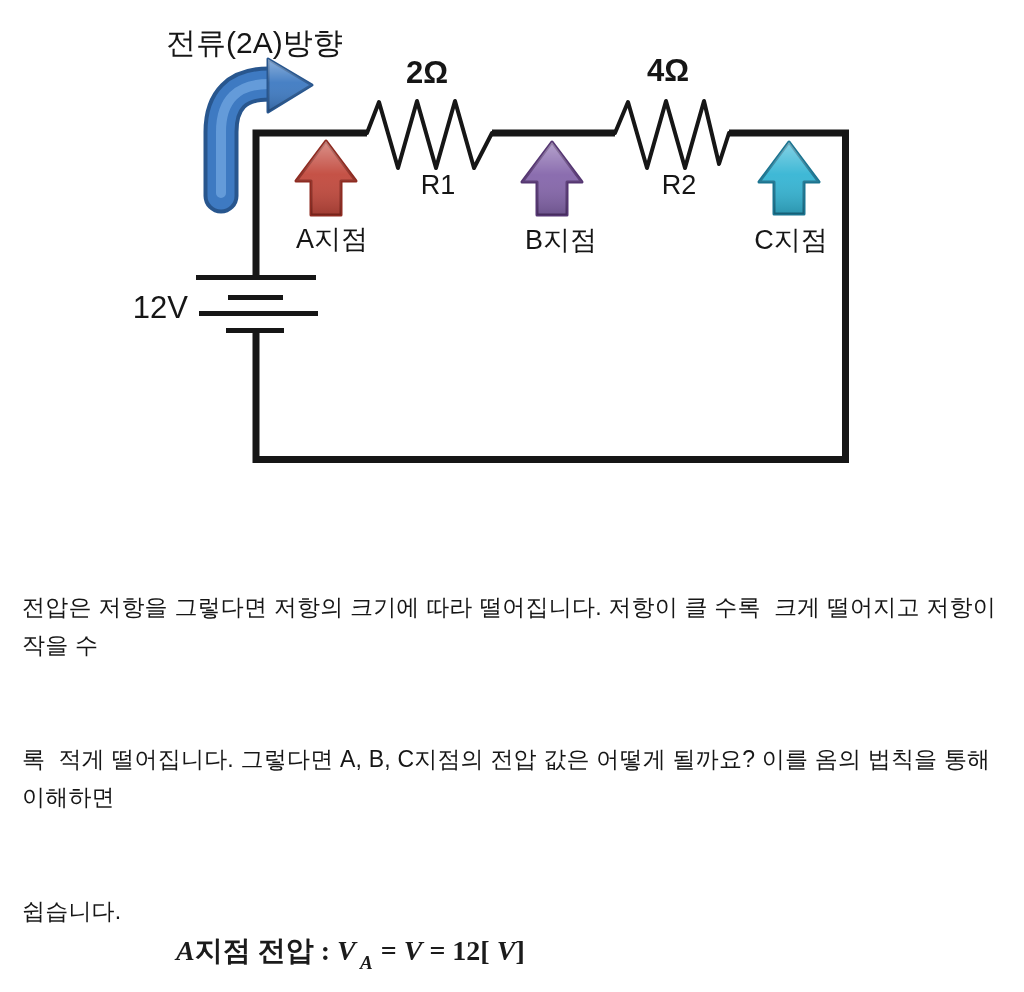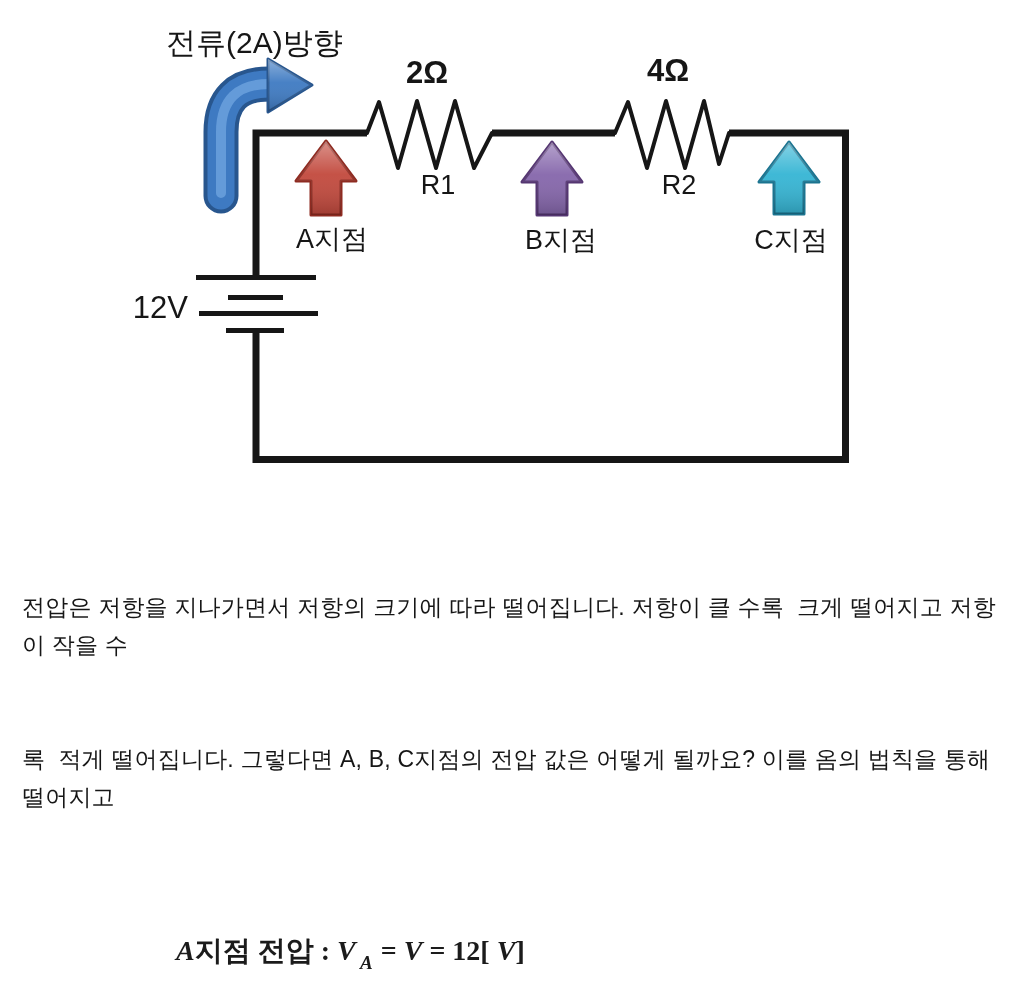--- a/index.html
+++ b/index.html
@@ -98,22 +98,23 @@
 
       <g>
         <polygon class="pt-arrow pt-c" points="789,142 819,182 804,182 804,214 774,214 774,182 759,182"></polygon>
         <polygon class="bevel" fill="url(#bevelV)" points="789,142 819,182 804,182 804,214 774,214 774,182 759,182"></polygon>
       </g>
       <text class="lbl-kr" x="791" y="249" text-anchor="middle">C지점</text>
     </svg>
   </div>
 
   <div class="para">
-    <div class="pline">전압은 저항을 지나가면서 저항의 크기에 따라 떨어집니다. 저항이 클 수록  크게 떨어지고 저항이 작을 수</div>
-    <div class="pline">록  적게 떨어집니다. 그렇다면 A, B, C지점의 전압 값은 어떻게 될까요? 이를 옴의 법칙을 통해 떨어지고</div>
+    <div class="pline">전압은 저항을 그렇다면 저항의 크기에 따라 떨어집니다. 저항이 클 수록  크게 떨어지고 저항이 작을 수</div>
+    <div class="pline">록  적게 떨어집니다. 그렇다면 A, B, C지점의 전압 값은 어떻게 될까요? 이를 옴의 법칙을 통해 이해하면</div>
+    <div class="pline">쉽습니다.</div>
     
   </div>
 
   <div class="eqs">
     <div class="eq-row indent"><span class="t-i">A</span><span class="t-k">지점 전압 : </span><span class="t-i">V</span><span class="t-sub">A</span><span class="t-n"> = </span><span class="t-i">V</span><span class="t-n"> = 12</span><span class="t-n">[ </span><span class="t-i">V</span><span class="t-n">]</span></div>
     
     
   </div>
 
 </div>

